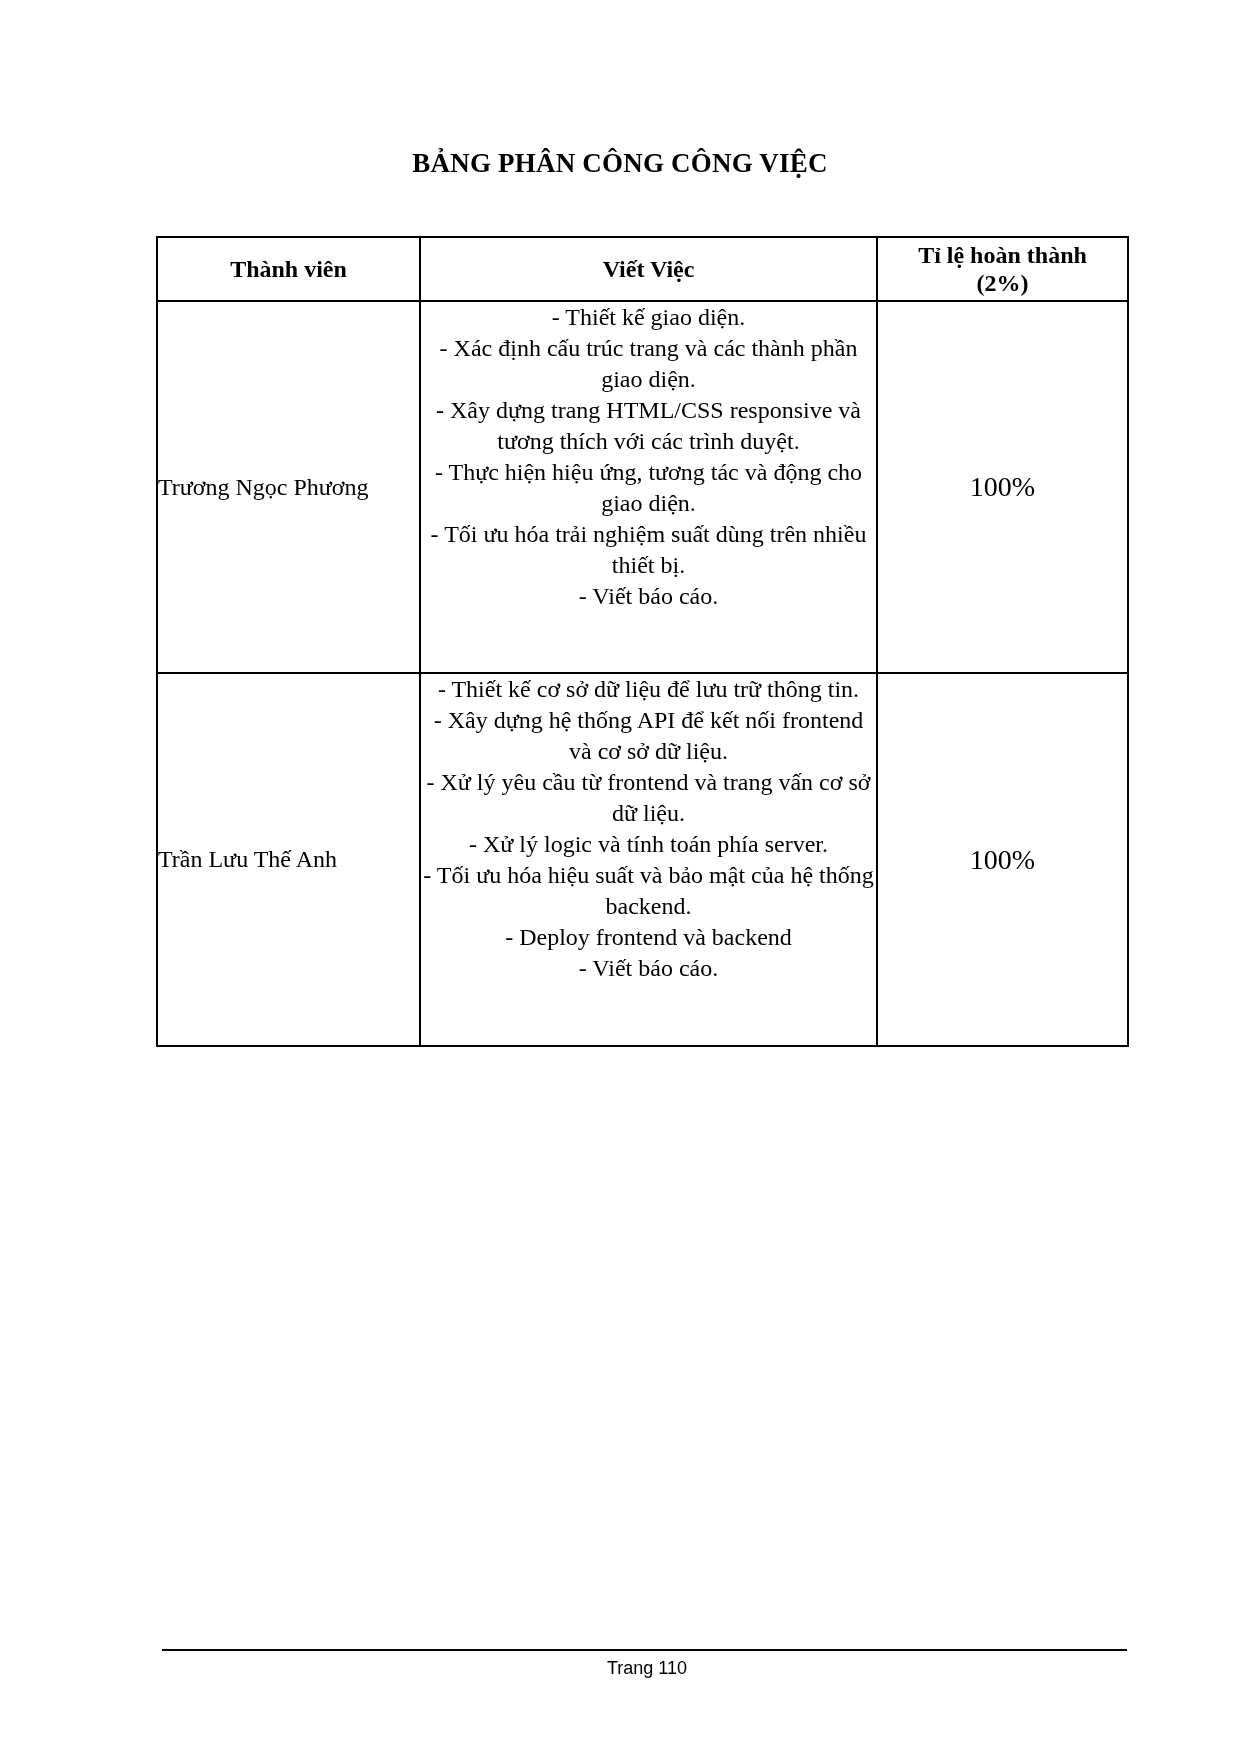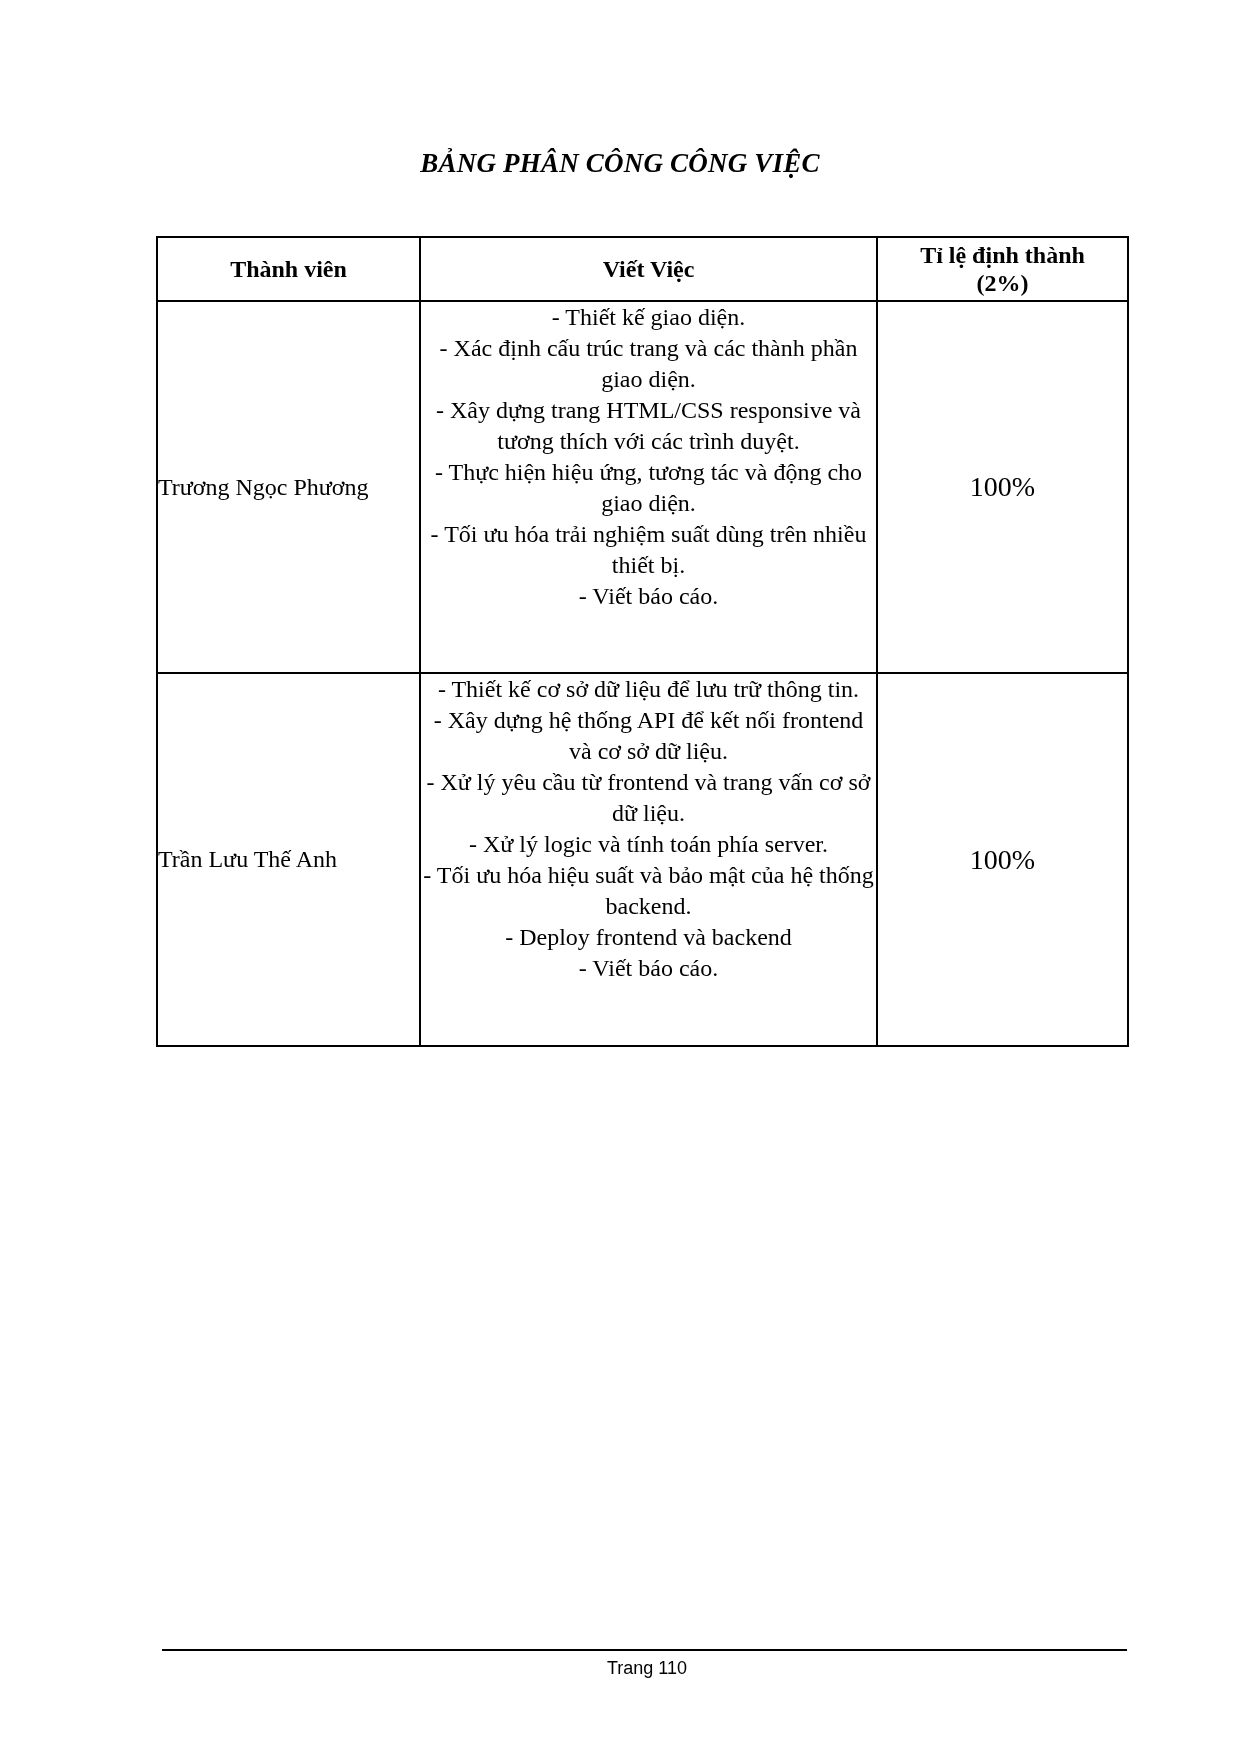--- a/index.html
+++ b/index.html
@@ -1,19 +1,19 @@
 <!DOCTYPE html>
 <html><head>
   <meta charset="utf-8">
   <style>
     html, body { margin: 0; padding: 0; background: #ffffff; }
     body { width: 1240px; height: 1754px; position: relative; overflow: hidden; color: #000; }
     .page-title {
       position: absolute; left: 0; width: 1240px; top: 148px; text-align: center;
-      font-family: "Liberation Serif", serif; font-weight: bold; font-size: 27px; letter-spacing: 0.2px; font-style: italic;
+      font-family: "Liberation Serif", serif; font-weight: bold; font-size: 27px; letter-spacing: 0.2px;
     }
     table.assign {
       position: absolute; left: 156px; top: 236px; width: 971px;
       border-collapse: collapse; table-layout: fixed;
       font-family: "Liberation Serif", serif;
     }
     table.assign td, table.assign th { border: 2px solid #000; padding: 0; }
     th { font-weight: bold; font-size: 24px; text-align: center; vertical-align: middle; line-height: 28px; height: 62px; }
     col.c1 { width: 263px; }
     col.c2 { width: 457px; }
@@ -39,21 +39,21 @@
   <colgroup>
       <col class="c1">
       <col class="c2">
       <col class="c3">
     </colgroup>
   <thead>
     <tr>
       <th>Thành viên</th>
       <th>Viết Việc</th>
       <th>
-        <span>Tỉ lệ định thành</span><br>
+        <span>Tỉ lệ hoàn thành</span><br>
         <span>(2%)</span>
       </th>
     </tr>
   </thead>
   <tbody>
     <tr class="row1">
       <td class="member">Trương Ngọc Phương</td>
       <td class="tasks">
         <span class="task-line">- Thiết kế giao diện.</span>
         <span class="task-line">- Xác định cấu trúc trang và các thành phần giao diện.</span>

